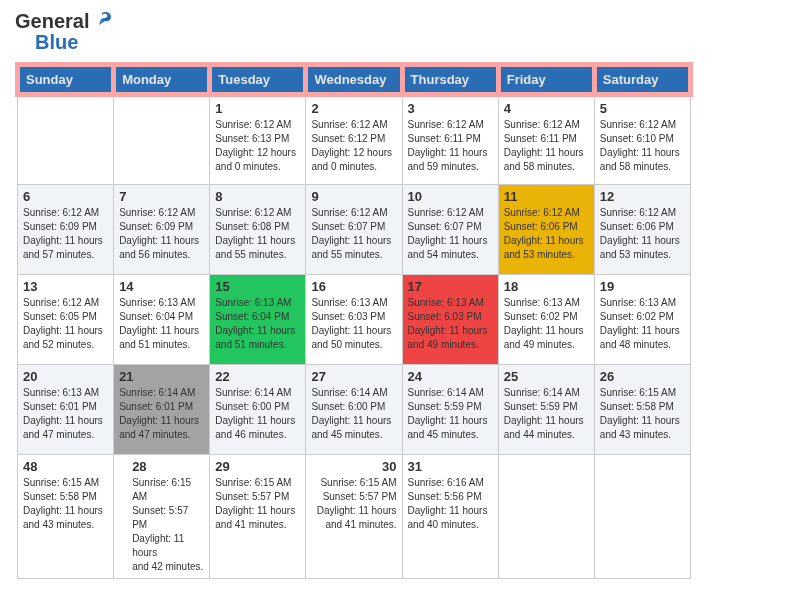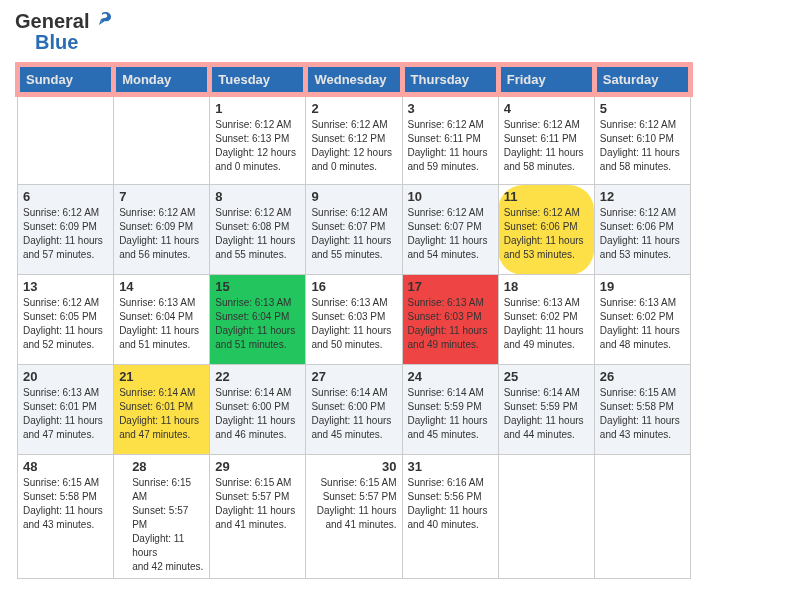--- a/index.html
+++ b/index.html
@@ -180,21 +180,21 @@
 Daylight: 11 hours
 and 55 minutes.</div>
           </td>
           <td style="background-color: rgb(240, 244, 248);">
             <span class="day-num">10</span>
             <div class="day-info" style="white-space: pre-line;">Sunrise: 6:12 AM
 Sunset: 6:07 PM
 Daylight: 11 hours
 and 54 minutes.</div>
           </td>
-          <td style="background-color: #fde047; border-radius: 25px;">
+          <td style="background-color: #eab308;">
             <span class="day-num">11</span>
             <div class="day-info" style="white-space: pre-line;">Sunrise: 6:12 AM
 Sunset: 6:06 PM
 Daylight: 11 hours
 and 53 minutes.</div>
           </td>
           <td style="background-color: rgb(240, 244, 248);">
             <span class="day-num">12</span>
             <div class="day-info" style="white-space: pre-line;">Sunrise: 6:12 AM
 Sunset: 6:06 PM
@@ -254,21 +254,21 @@
           </td>
         </tr>
         <tr>
           <td style="background-color: rgb(240, 244, 248);">
             <span class="day-num">20</span>
             <div class="day-info" style="white-space: pre-line;">Sunrise: 6:13 AM
 Sunset: 6:01 PM
 Daylight: 11 hours
 and 47 minutes.</div>
           </td>
-          <td style="background-color: #fde047;">
+          <td style="background-color: #a3a3a3;">
             <span class="day-num">21</span>
             <div class="day-info" style="white-space: pre-line;">Sunrise: 6:14 AM
 Sunset: 6:01 PM
 Daylight: 11 hours
 and 47 minutes.</div>
           </td>
           <td style="background-color: rgb(240, 244, 248);">
             <span class="day-num">22</span>
             <div class="day-info" style="white-space: pre-line;">Sunrise: 6:14 AM
 Sunset: 6:00 PM

